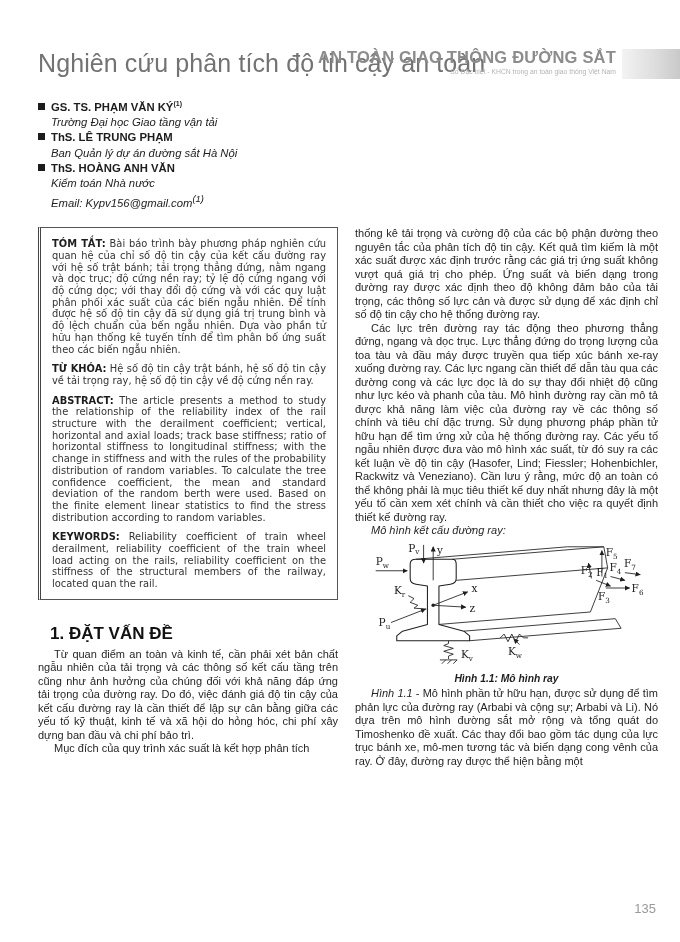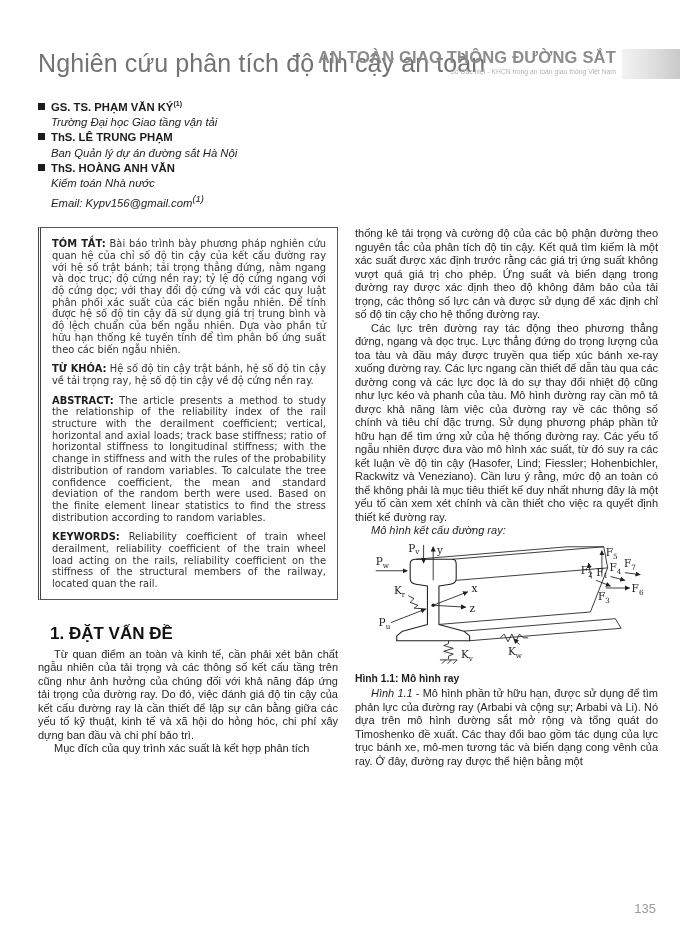--- a/index.html
+++ b/index.html
@@ -39,21 +39,21 @@
   .abox b{color:#1d1d1d;}
   
   .body-text{font-size:11px;line-height:13.5px;text-align:justify;color:#262626;}
   .body-text p{margin:0;}
   .body-text p.indent{text-indent:16px;}
   .sec-heading{font-weight:bold;font-size:17px;color:#111;margin:24px 0 4px 12px;}
   .italic{font-style:italic;}
   
   .figure-wrap{width:278px;margin:4px auto 0 auto;}
   .figure-wrap svg{display:block;width:278px;height:auto;}
-  .fig-caption{font-size:10.3px;font-weight:bold;text-align:left;margin:2px 0 3px 0;color:#1d1d1d;}
+  .fig-caption{font-size:10.3px;font-weight:bold;font-style:italic;text-align:center;margin:2px 0 3px 0;color:#1d1d1d;}
   .fig-line{stroke:#1f1f1f;stroke-width:1.1;fill:none;stroke-linecap:round;stroke-linejoin:round;}
   .fig-thin{stroke:#1f1f1f;stroke-width:.9;fill:none;}
   .fig-label{font-family:"DejaVu Serif",serif;font-size:11px;fill:#1a1a1a;}
   .fig-label .sub{font-size:7.5px;}
   
   .page-num{position:absolute;right:24px;bottom:26px;font-size:13px;color:#9a9a9a;}
 </style>
 </head>
 <body>
 

